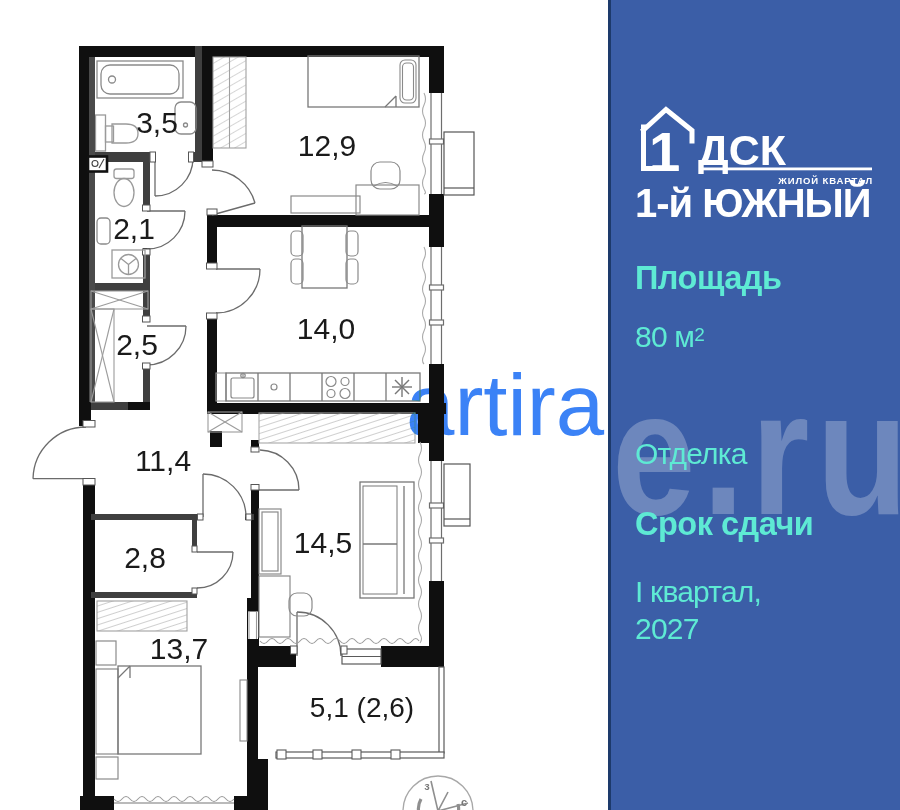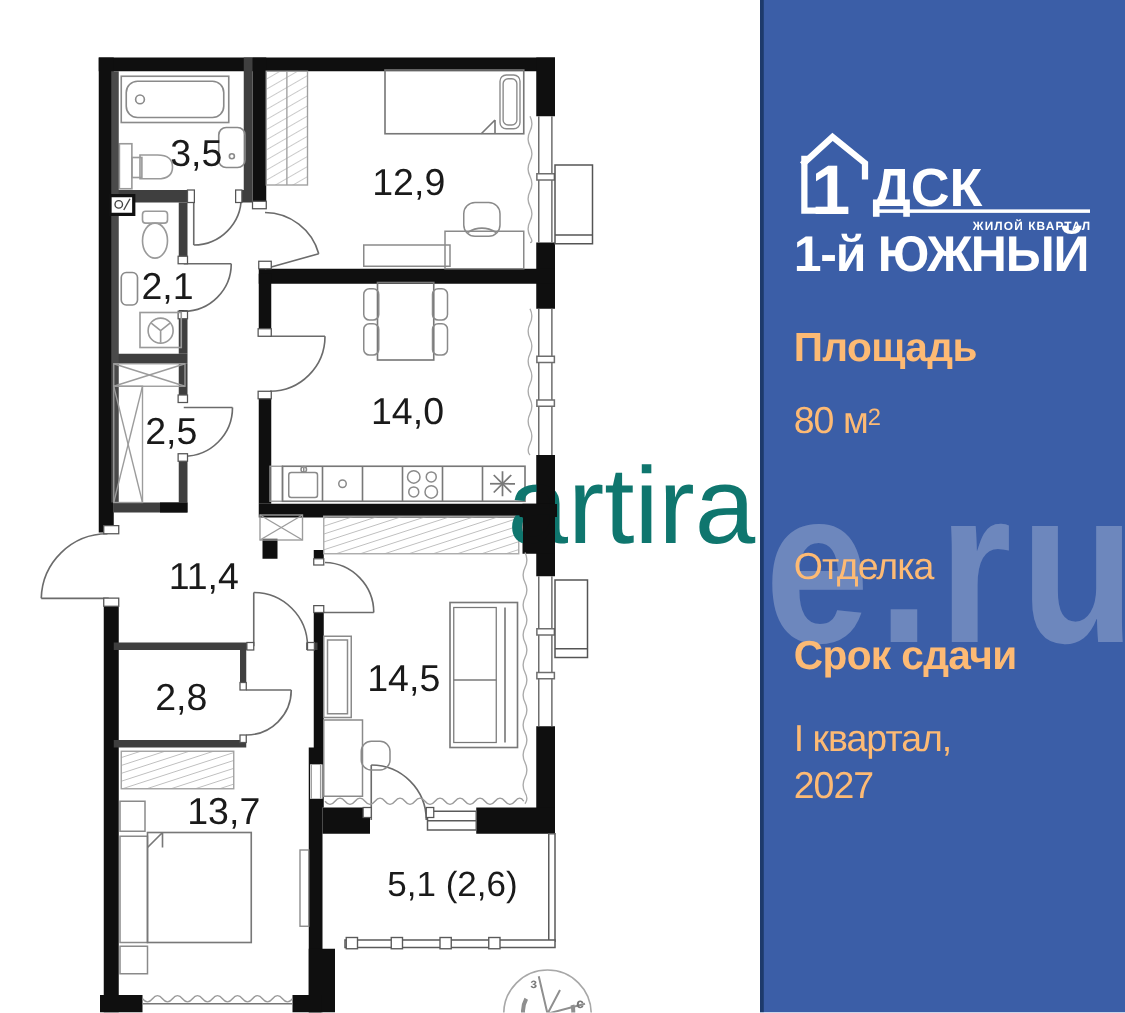--- a/index.html
+++ b/index.html
@@ -1,27 +1,27 @@
 <!DOCTYPE html>
 <html><head>
 <meta charset="utf-8">
 <style>
   html,body{margin:0;padding:0;}
   body{width:900px;height:810px;position:relative;overflow:hidden;background:#fff;
        font-family:"Liberation Sans", sans-serif;}
   .plan{position:absolute;left:0;top:0;width:610px;height:810px;}
   .wm-plan{position:absolute;left:406px;top:361px;font-size:87px;font-weight:400;
-       color:#0f766e;z-index:5;mix-blend-mode:darken;line-height:87px;}
+       color:#3b82f6;z-index:5;mix-blend-mode:darken;line-height:87px;}
   .panel{position:absolute;left:608px;top:0;width:292px;height:810px;
        background:#3b5ea7;overflow:hidden;z-index:2;}
   .panel-edge{position:absolute;left:0;top:0;width:3px;height:810px;background:#1d3a6b;}
   .wm-blue{position:absolute;left:4px;top:365px;font-size:150px;font-weight:700;
        color:rgba(255,255,255,0.26);transform:scaleY(1.17);transform-origin:0 0;
        letter-spacing:7px;line-height:150px;}
-  .ptxt{position:absolute;left:27px;color:#fdba74;white-space:nowrap;}
+  .ptxt{position:absolute;left:27px;color:#5eead4;white-space:nowrap;}
   .t-bold{font-weight:700;font-size:32.5px;letter-spacing:-0.5px;}
   .t-reg{font-weight:400;font-size:30px;letter-spacing:-0.8px;}
 </style>
 </head>
 <body>
 
 <svg class="plan" viewBox="0 0 610 810" width="610" height="810">
 <defs>
   <pattern id="hatch" width="7" height="7" patternUnits="userSpaceOnUse" patternTransform="rotate(60)">
     <line x1="0" y1="0" x2="0" y2="7" stroke="#b4b4b4" stroke-width="1.1"></line>

